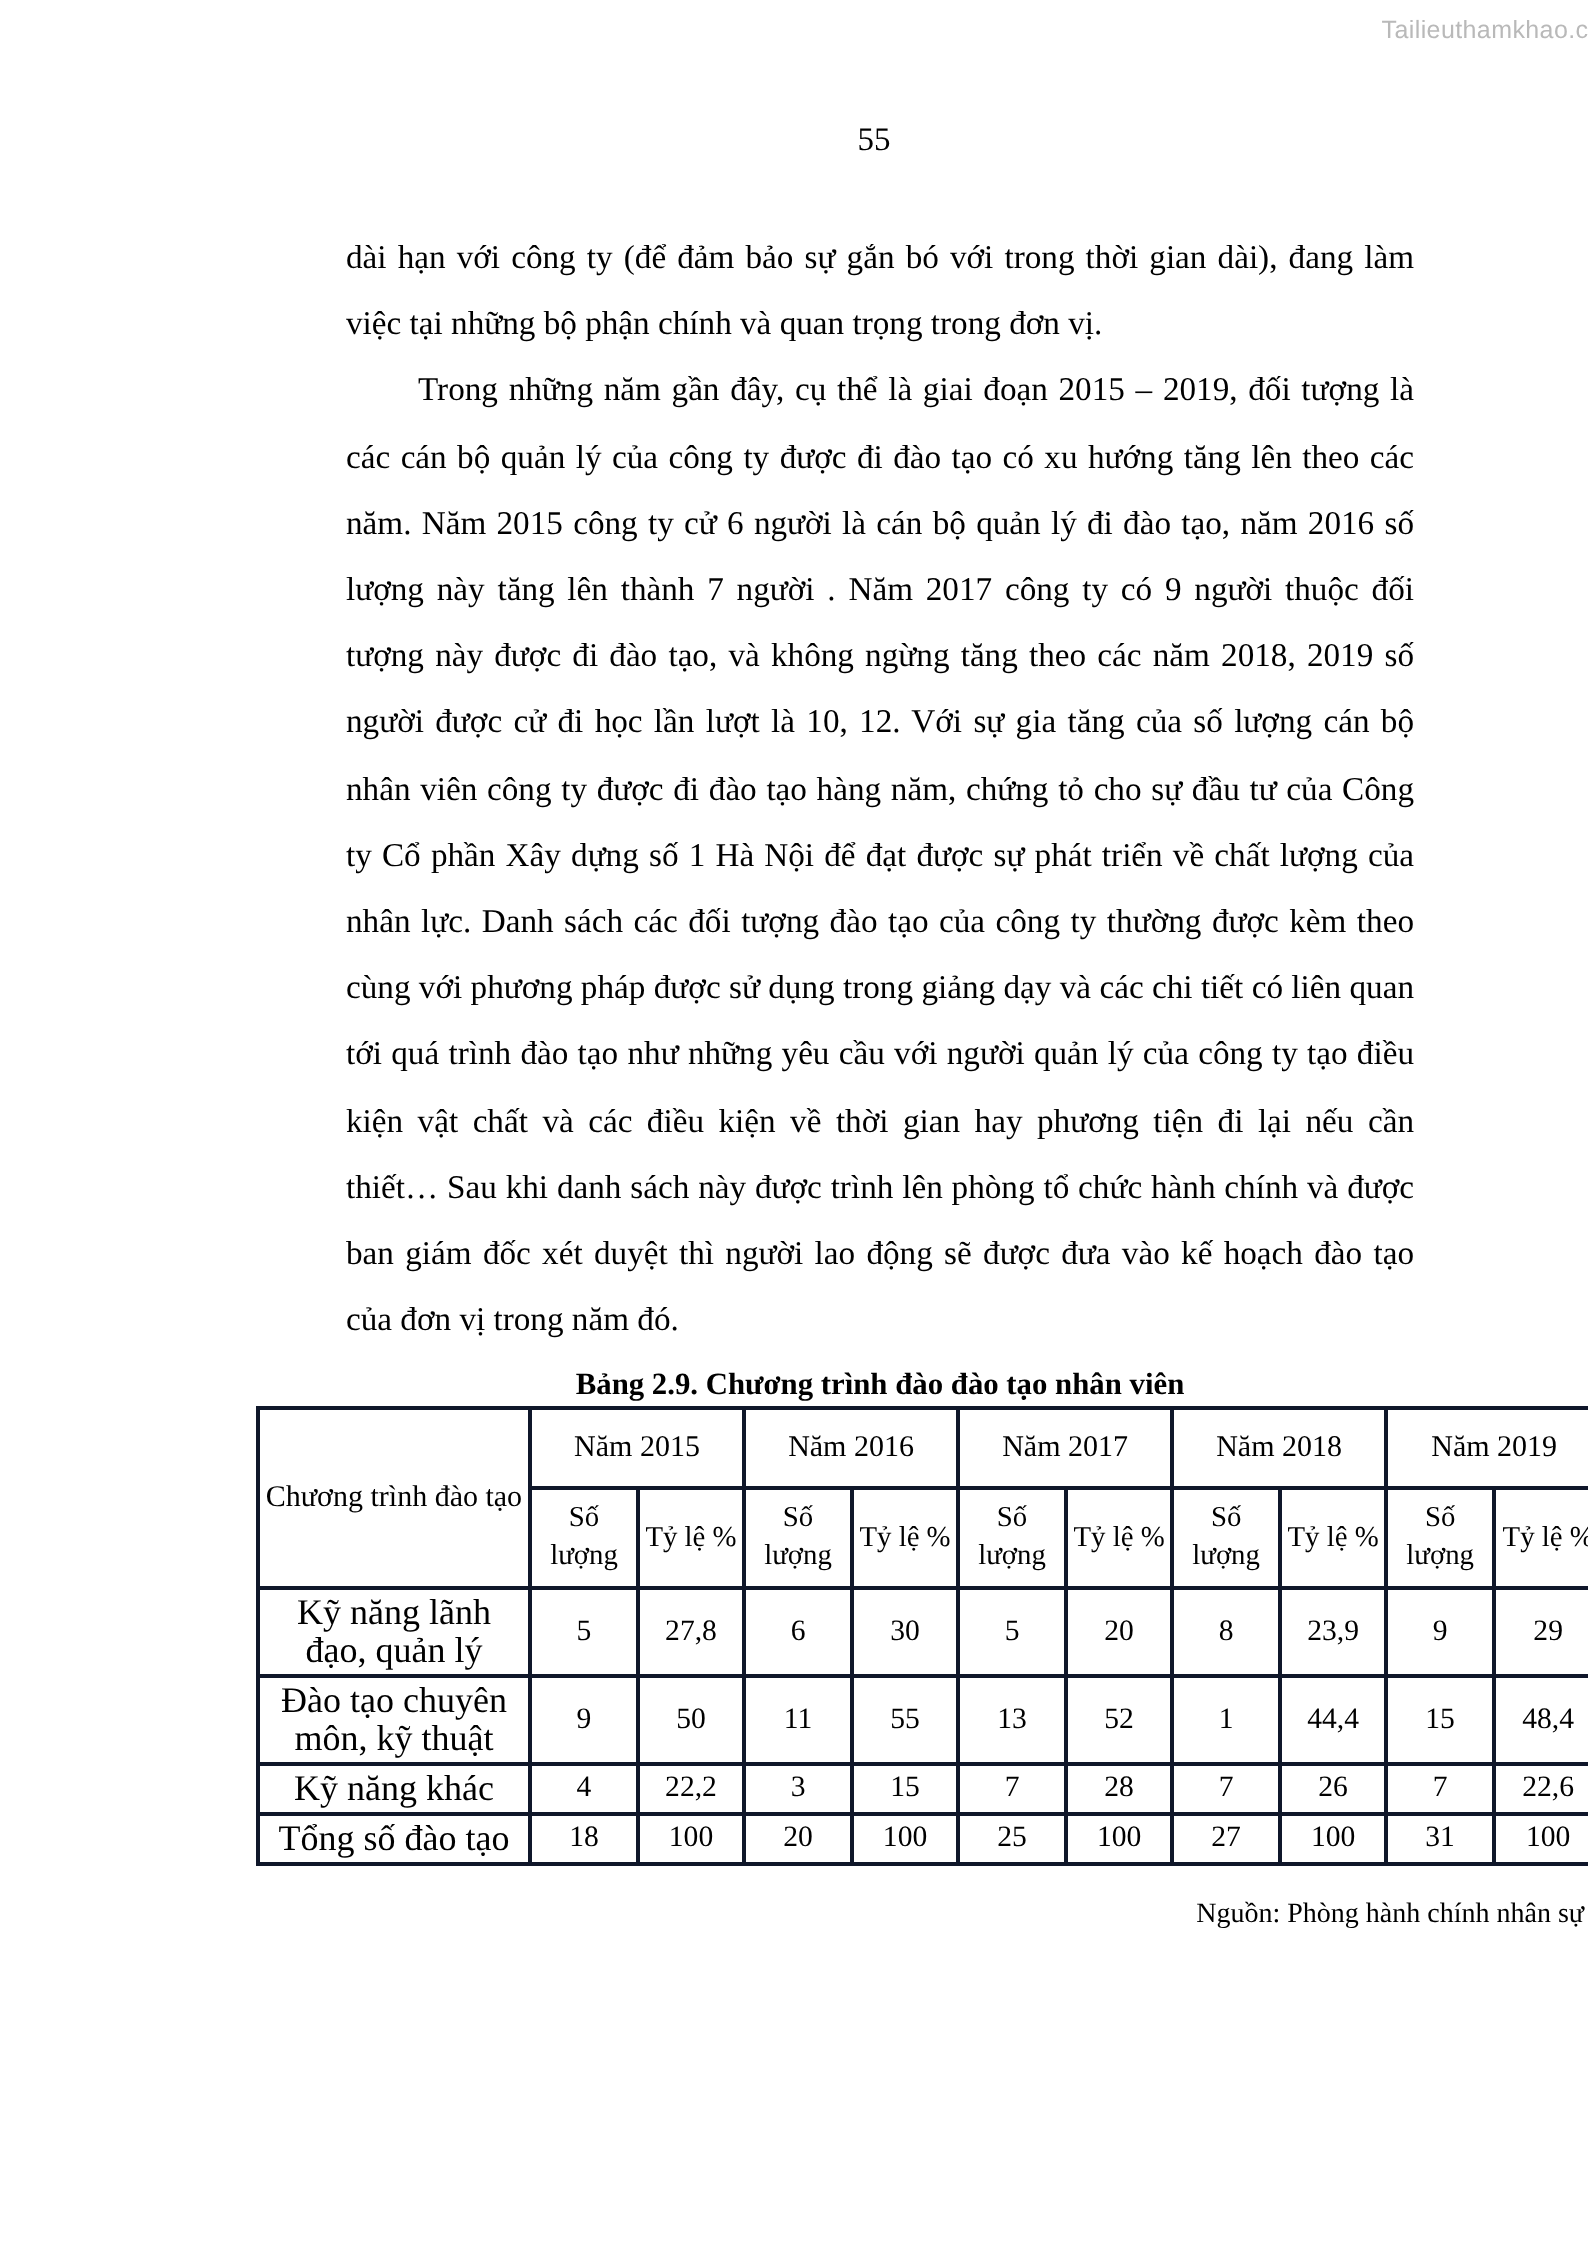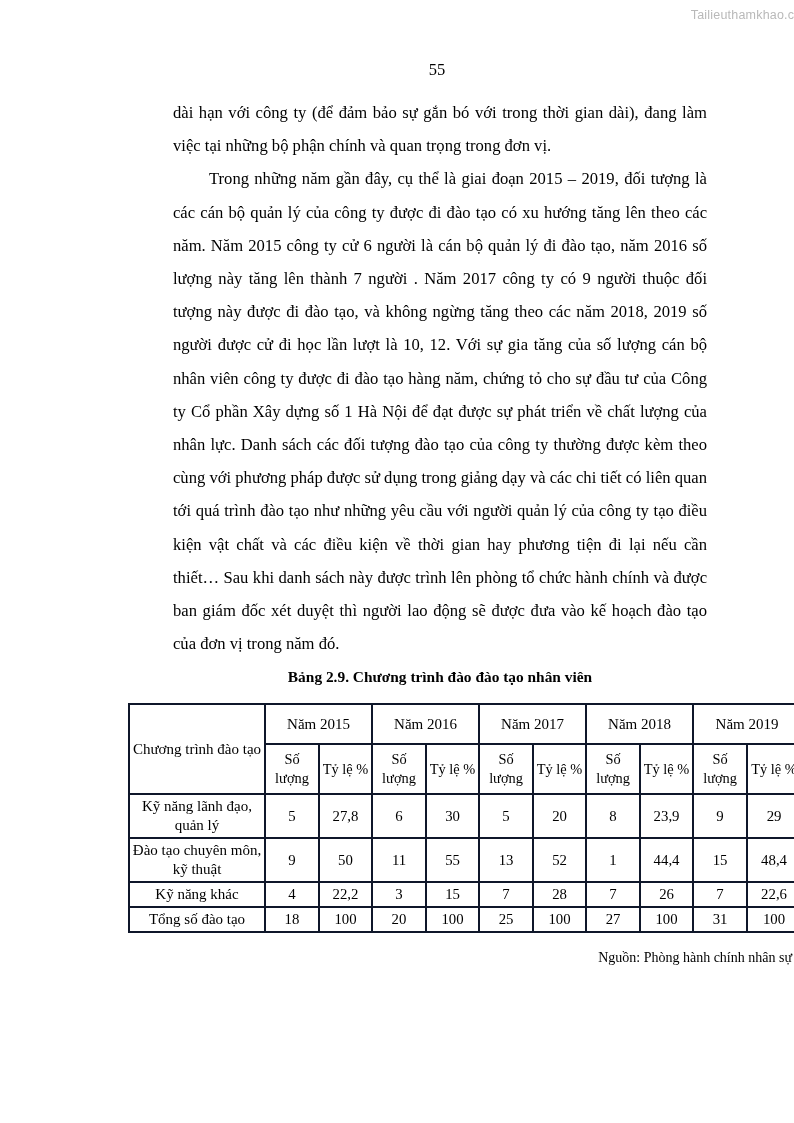--- a/index.html
+++ b/index.html
@@ -40,21 +40,21 @@
     top: 60px;
     left: 0;
     width: 794px;
     text-align: center;
     font-size: 16.5px;
   }
 
   .content {
     position: absolute;
     left: 133px;
-    top: 96px;
+    top: 112px;
     width: 534px;
   }
 
   p.body-par {
     margin: 0;
     font-size: 16.6px;
     line-height: 33.2px;
     text-align: justify;
     text-justify: inter-word;
     hyphens: none;
@@ -112,21 +112,21 @@
     font-size: 15px;
     height: 34px;
   }
   th.sub-head {
     font-size: 14.4px;
     line-height: 20px;
     height: 44px;
     padding: 2px 1px;
   }
   td.row-label {
-    font-size: 15px;
+    font-size: 18px;
     line-height: 22px;
     padding: 5px 6px;
   }
   td.num {
     font-size: 14.8px;
   }
 
   .source-note {
     position: absolute;
     left: 88px;

